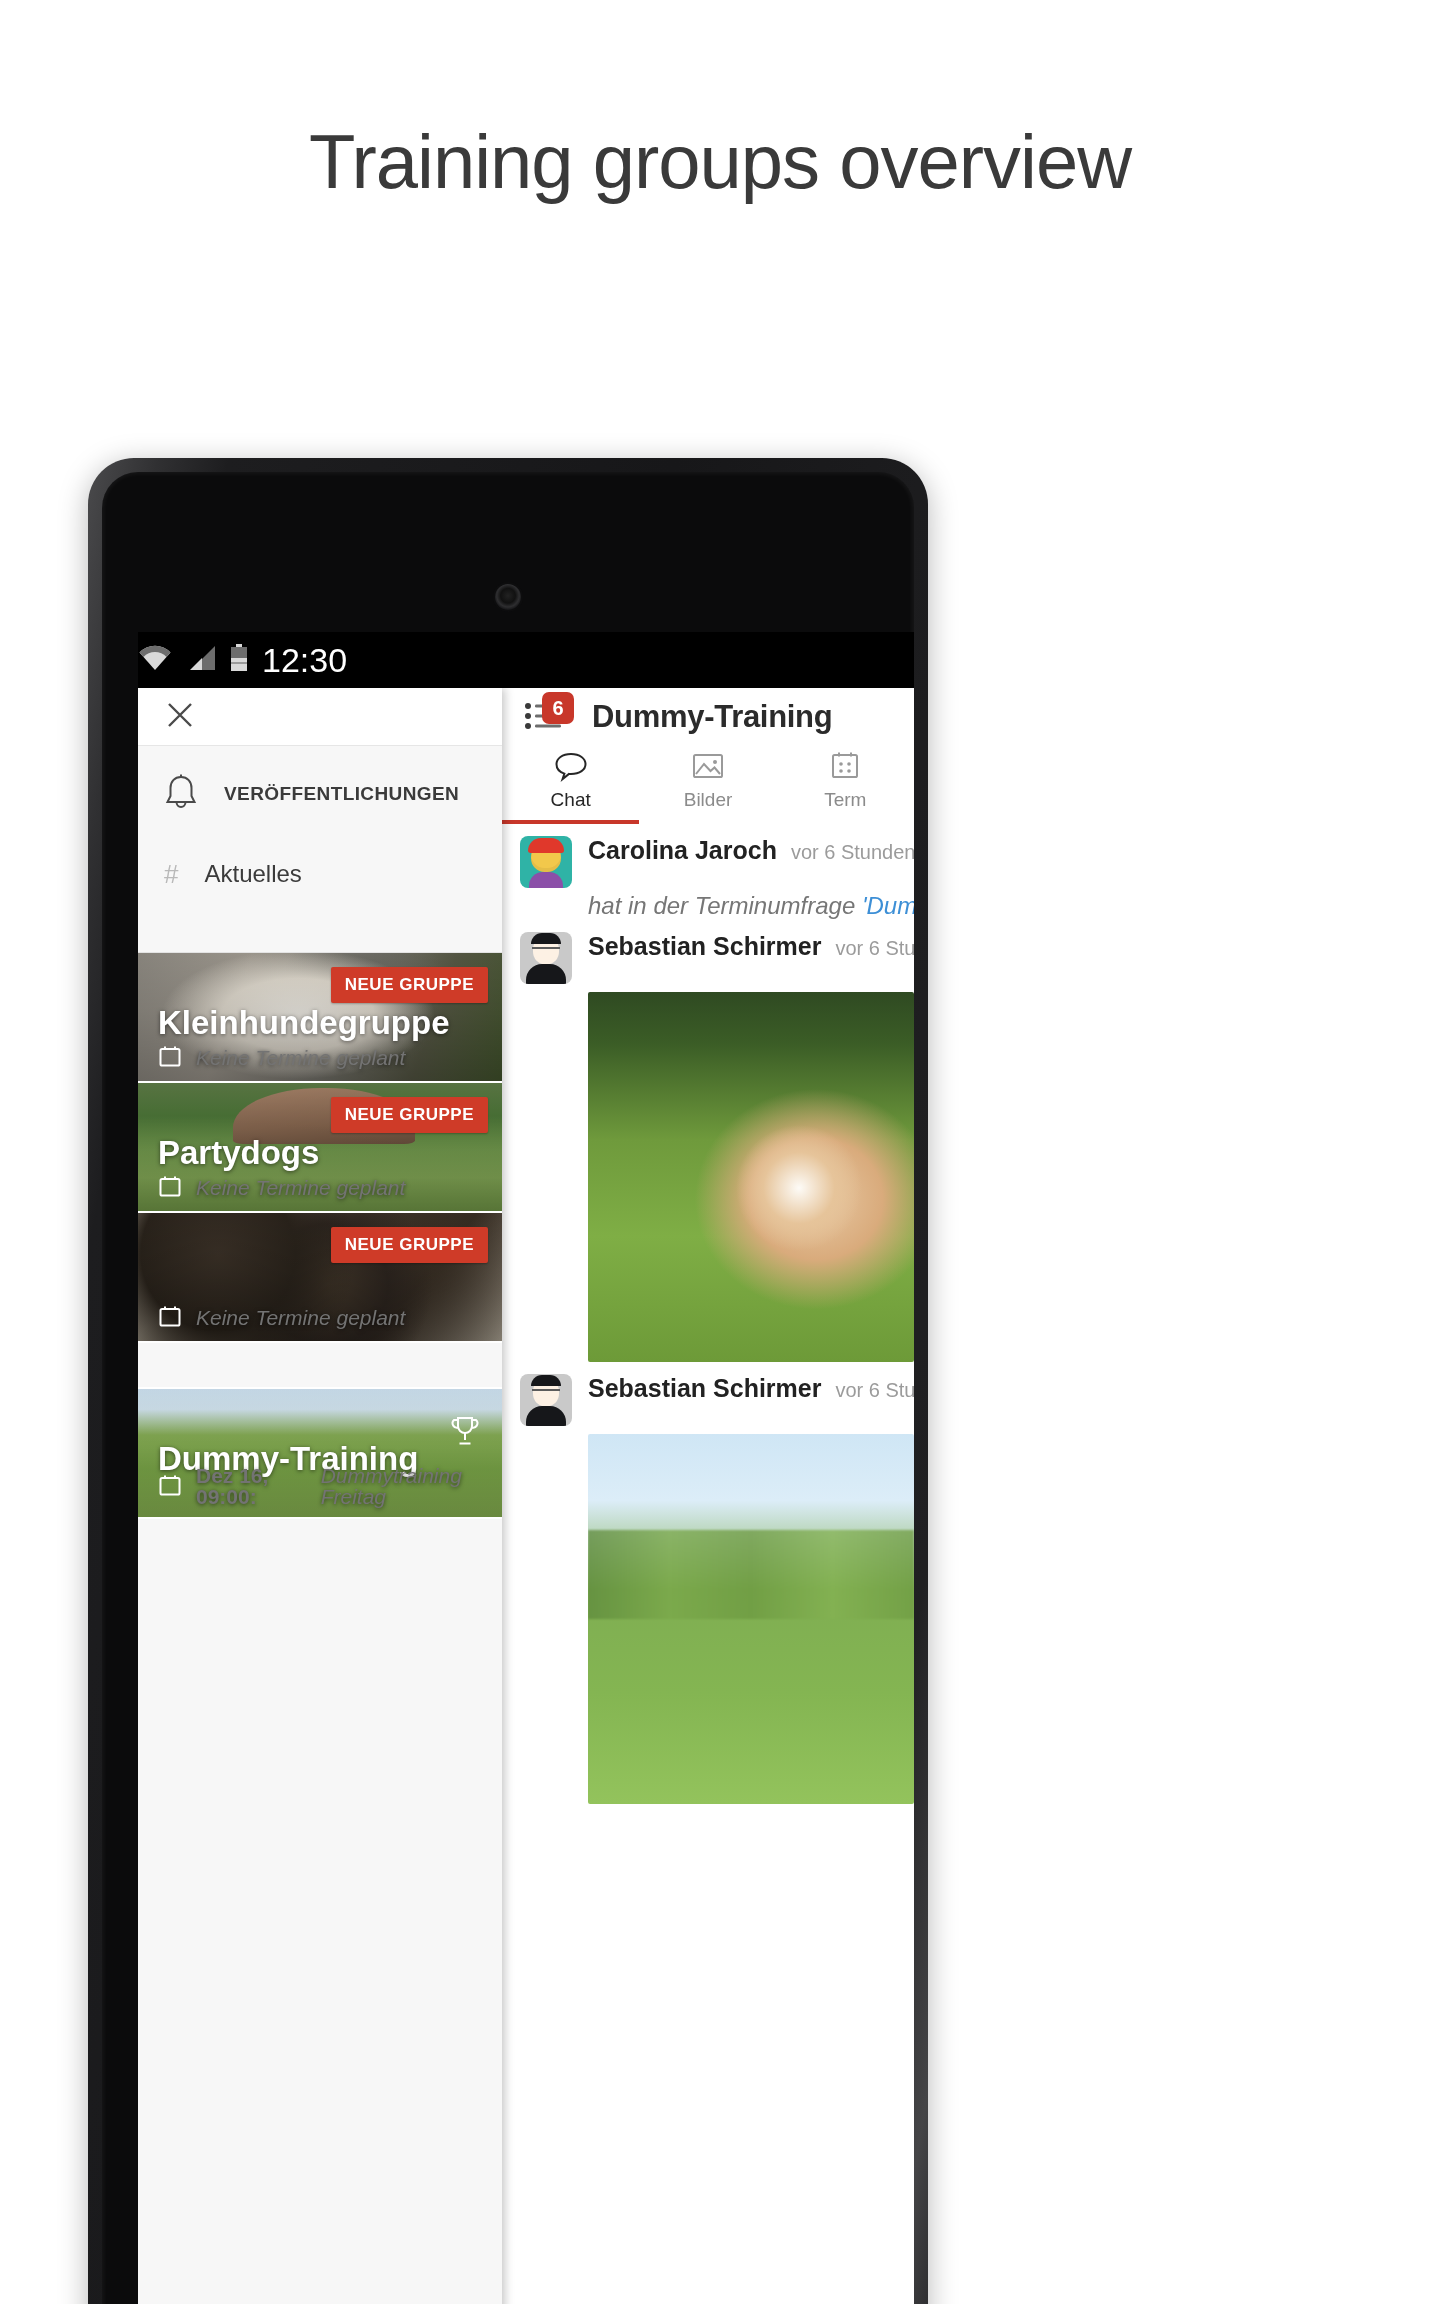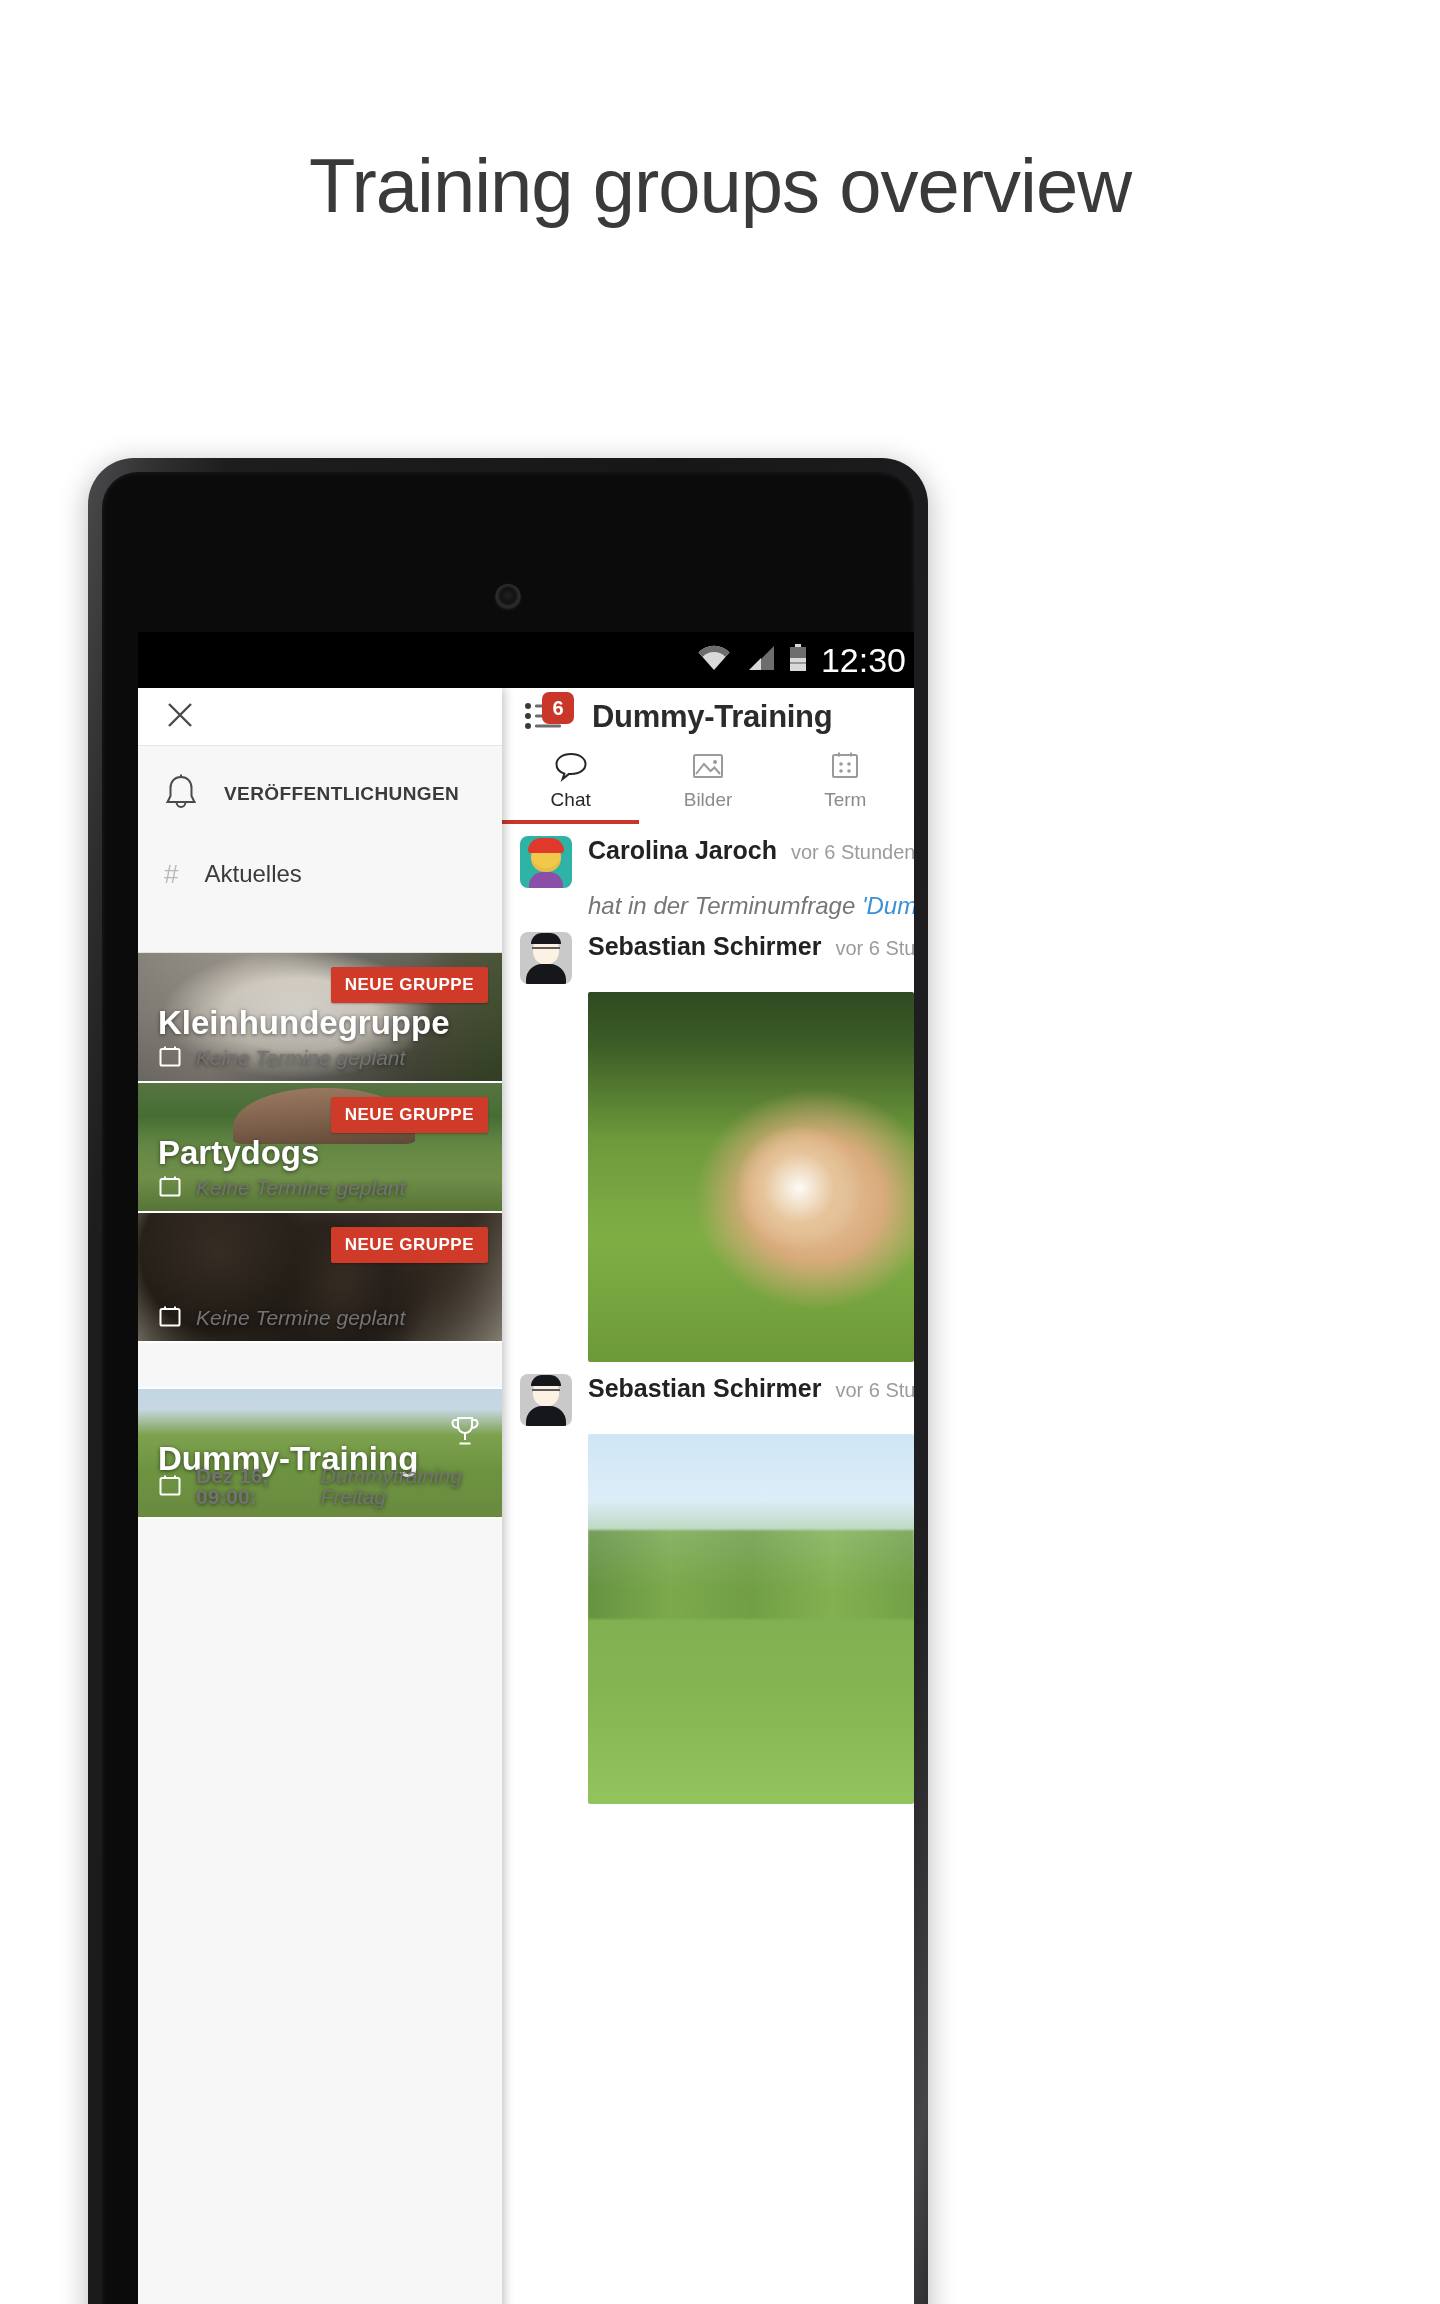--- a/index.html
+++ b/index.html
@@ -4,21 +4,21 @@
 <style>
   html,body{margin:0;padding:0;}
   body{
     width:1440px;height:2304px;background:#ffffff;
     font-family:"Liberation Sans", sans-serif;
     overflow:hidden;position:relative;
   }
 
   
   .page-title{
-    position:absolute;left:0;top:144px;width:1440px;
+    position:absolute;left:0;top:120px;width:1440px;
     text-align:center;font-size:76px;font-weight:400;
     color:#3a3a3a;letter-spacing:-1px;line-height:1.1;
     font-family:"Liberation Sans", sans-serif;
   }
 
   
   .device{
     position:absolute;left:88px;top:458px;
     width:840px;height:1900px;
     border-radius:46px 46px 0 0;
@@ -40,21 +40,21 @@
     box-shadow:0 0 0 2px #0d0d0e;
   }
 
   
   .screen{
     position:absolute;left:36px;top:160px;right:0;bottom:0;
     background:#ffffff;overflow:hidden;
   }
   .statusbar{
     height:56px;background:#000000;position:relative;
-    display:flex;align-items:center;justify-content:flex-end;
+    display:flex;align-items:center;
     padding-right:8px;box-sizing:border-box;
   }
   .sb-icons{display:flex;align-items:center;gap:14px;}
   .sb-clock{
     color:#fff;font-size:34px;font-weight:400;margin-left:14px;
     font-family:"Liberation Sans", sans-serif;letter-spacing:0px;
   }
 
   
   .panes{display:flex;height:calc(100% - 56px);}

